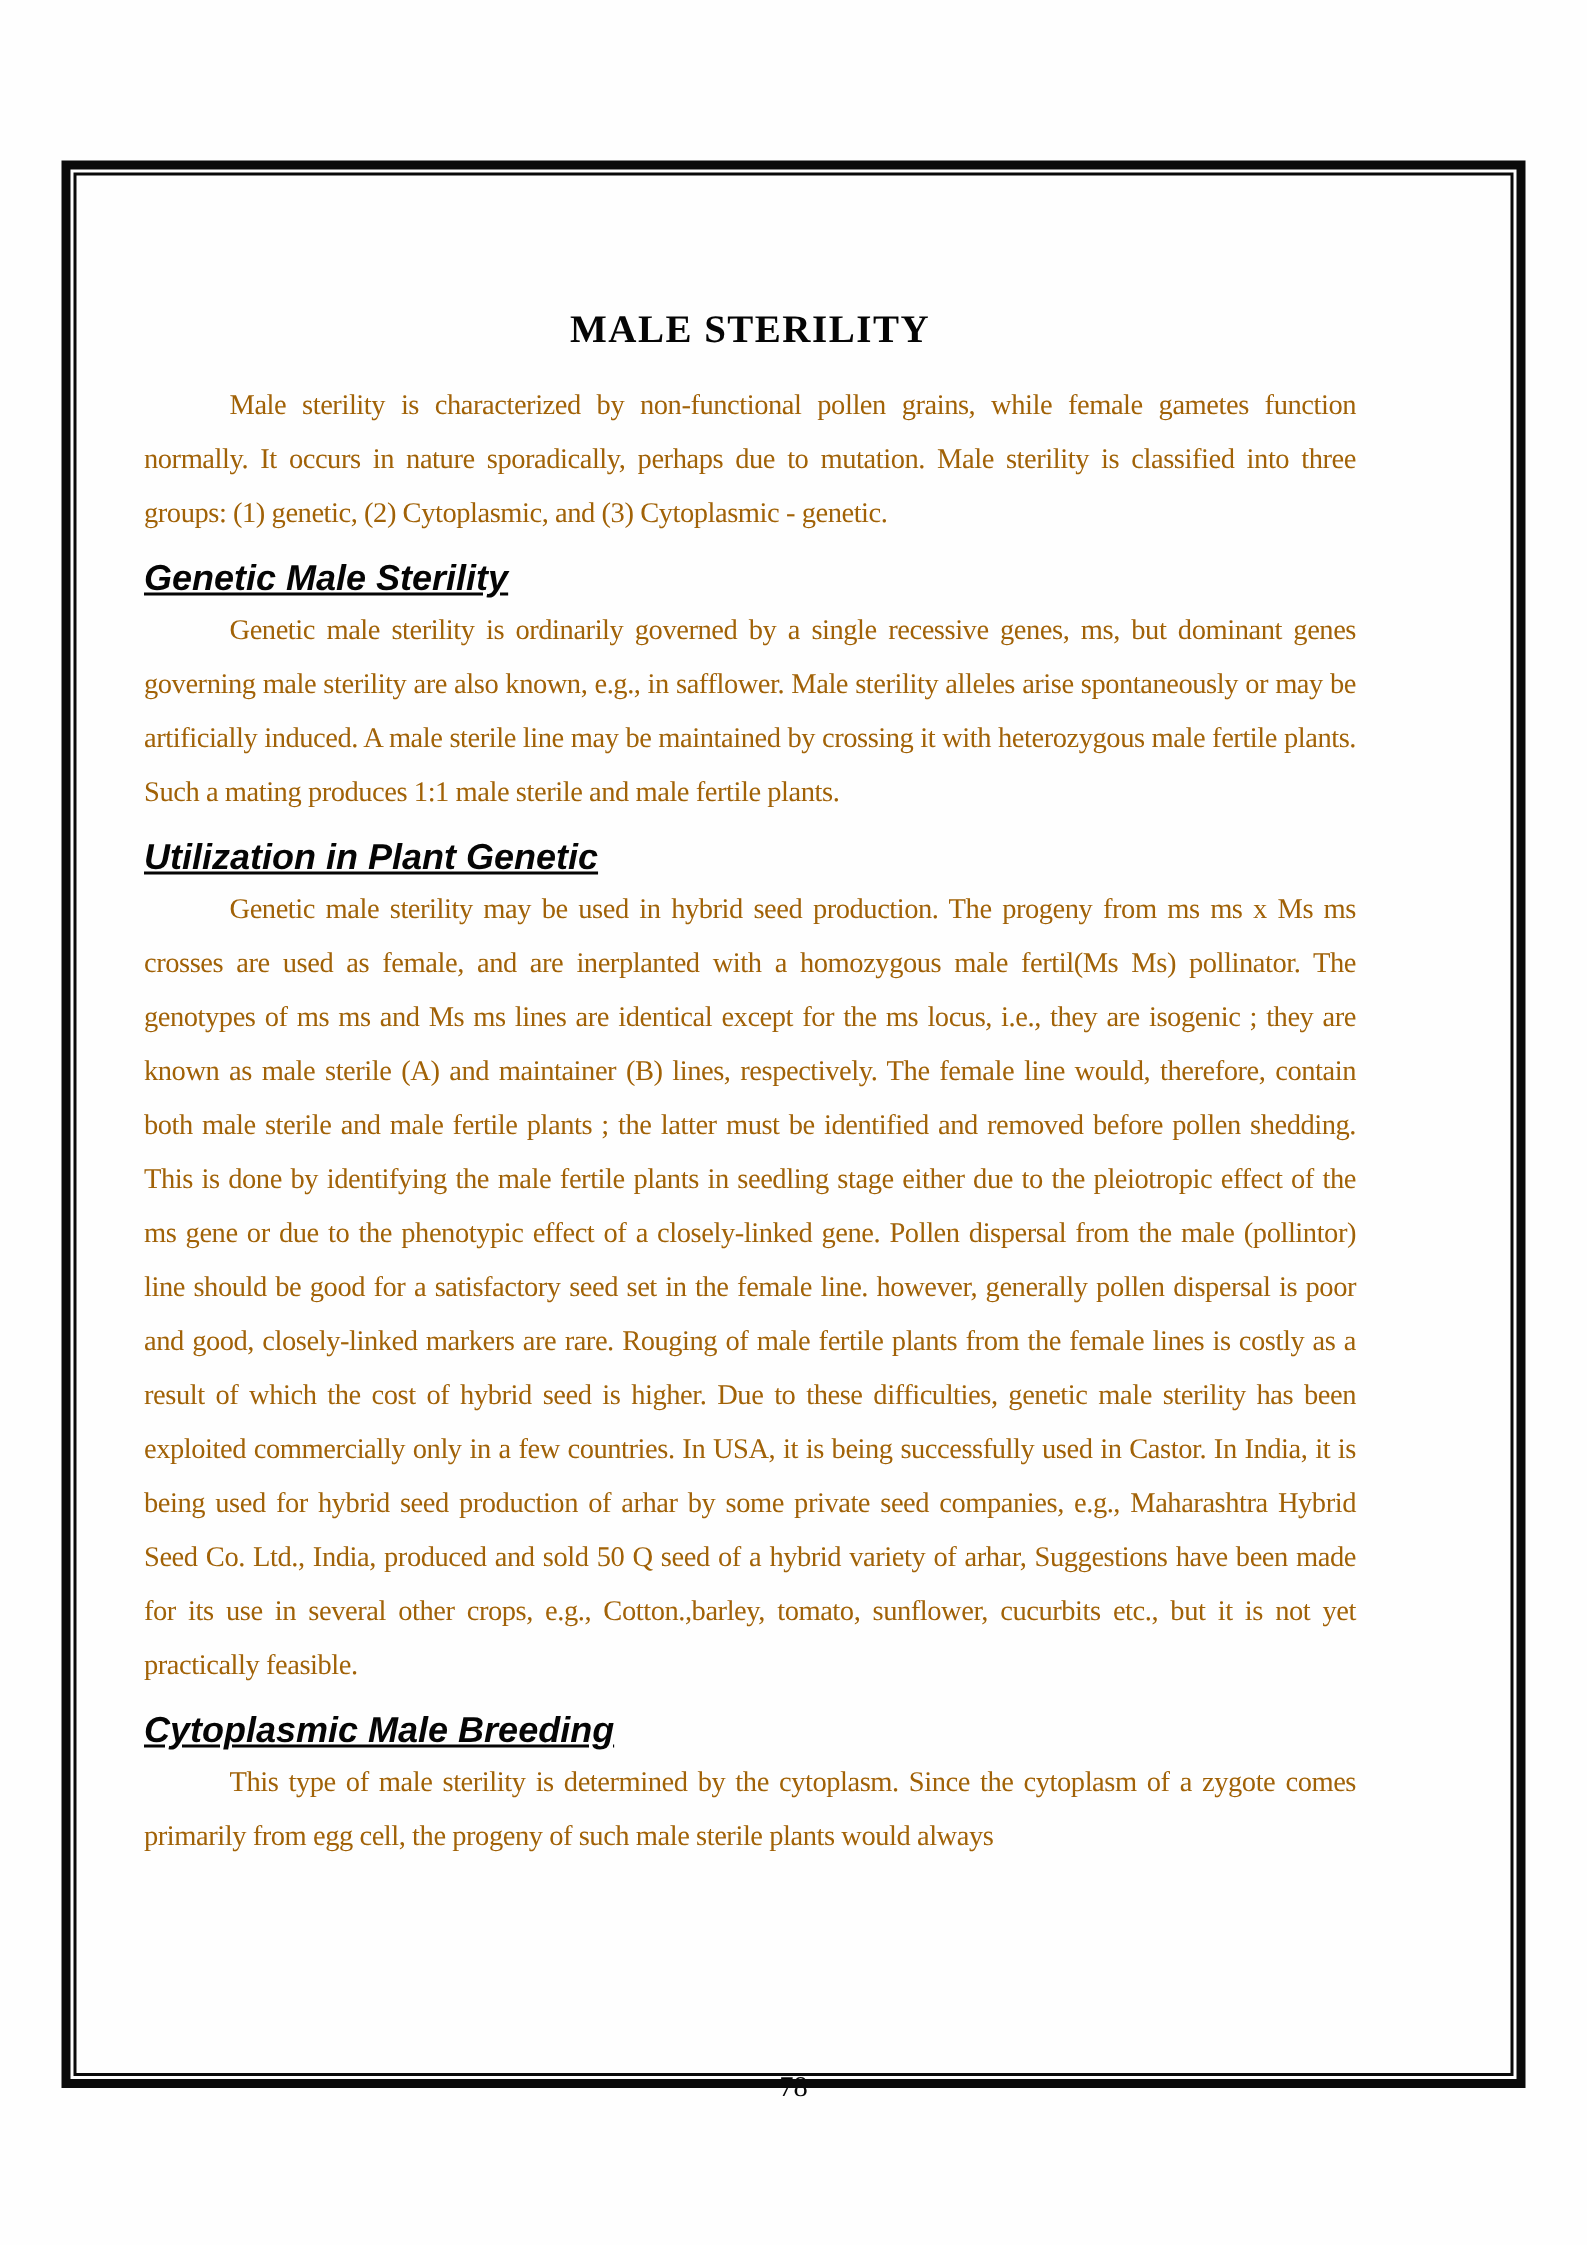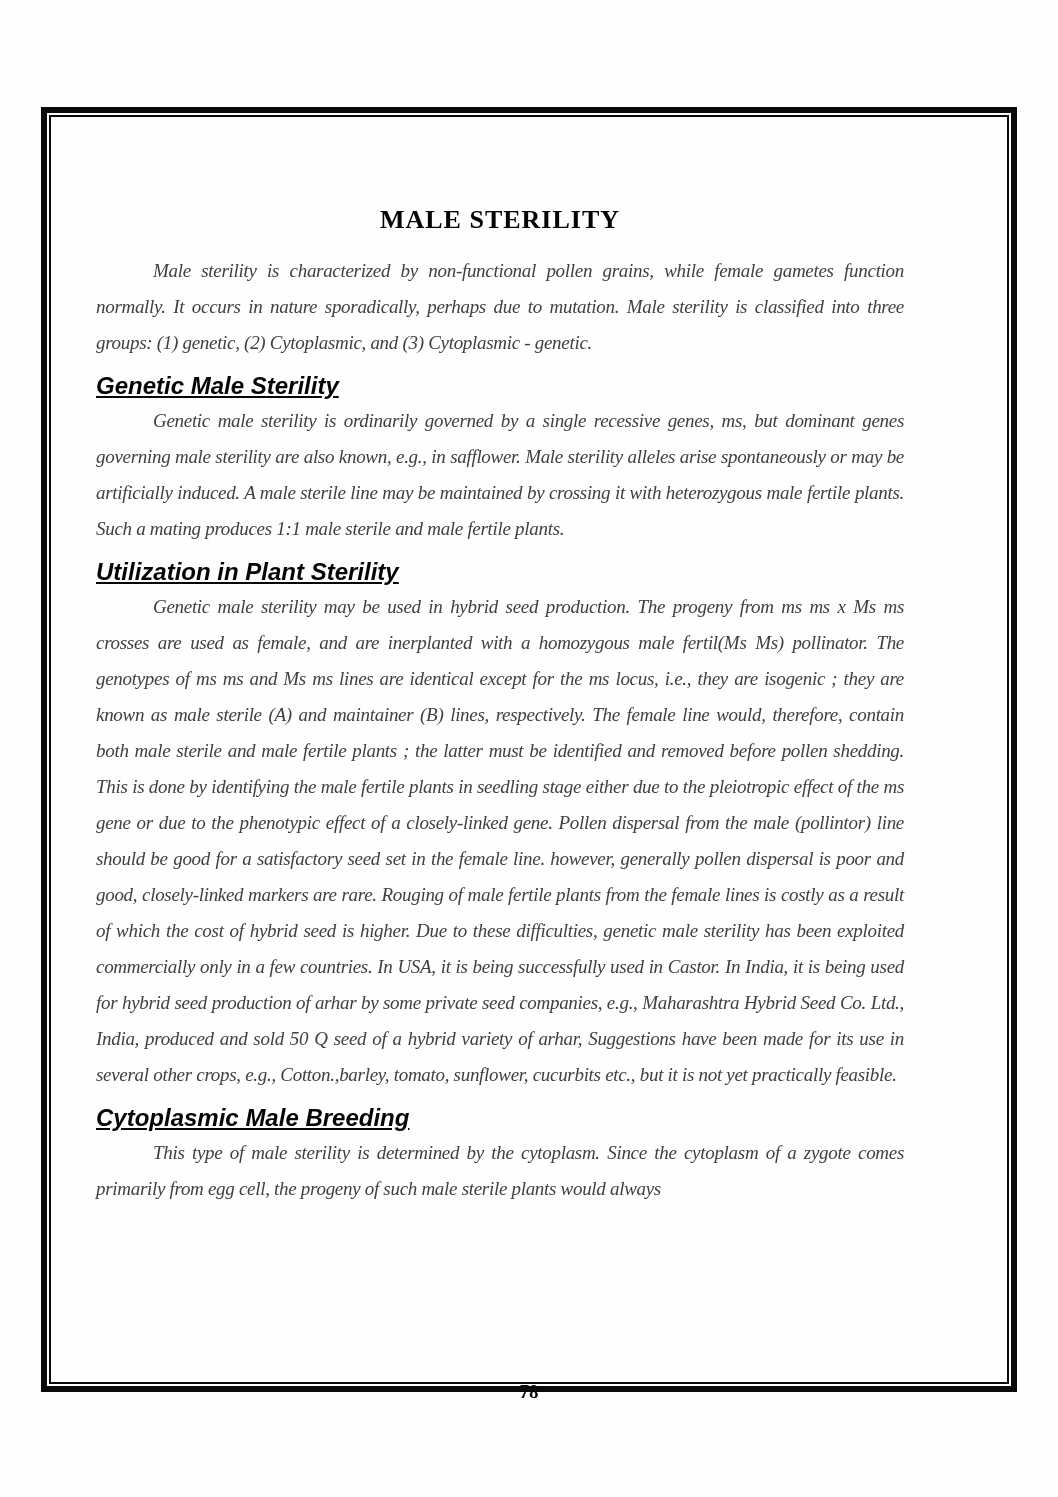--- a/index.html
+++ b/index.html
@@ -56,22 +56,21 @@
     letter-spacing: 1px;
     color: #050505;
   }
   .body-text {
     margin: 0;
     font-size: 19px;
     line-height: 36px;
     letter-spacing: -0.3px;
     text-align: justify;
     text-indent: 57px;
-    color: #404040;
-    font-style: italic;
+    color: #a16207;
   }
   h2.section-heading {
     margin: 10px 0 2px 0;
     font-family: "Liberation Sans", sans-serif;
     font-weight: bold;
     font-style: italic;
     font-size: 24px;
     line-height: 30px;
     color: #050505;
     text-decoration: underline;
@@ -79,21 +78,20 @@
   .page-number {
     position: absolute;
     left: 0;
     right: 0;
     top: 1381px;
     text-align: center;
     font-family: "Liberation Serif", serif;
     font-size: 19px;
     color: #080808;
     z-index: 1;
-    font-weight: bold;
   }
 </style>
 </head>
 <body>
 
 <div class="page">
 
   <div class="page-number">78</div>
 
   <div class="frame">
@@ -102,21 +100,21 @@
     <div class="content">
 
       <h1 class="doc-title">MALE STERILITY</h1>
 
       <p class="body-text">Male sterility is characterized by non-functional pollen grains, while female gametes function normally. It occurs in nature sporadically, perhaps due to mutation. Male sterility is classified into three groups: (1) genetic, (2) Cytoplasmic, and (3) Cytoplasmic - genetic.</p>
 
       <h2 class="section-heading">Genetic Male Sterility</h2>
 
       <p class="body-text">Genetic male sterility is ordinarily governed by a single recessive genes, ms, but dominant genes governing male sterility are also known, e.g., in safflower. Male sterility alleles arise spontaneously or may be artificially induced. A male sterile line may be maintained by crossing it with heterozygous male fertile plants. Such a mating produces 1:1 male sterile and male fertile plants.</p>
 
-      <h2 class="section-heading">Utilization in Plant Sterility</h2>
+      <h2 class="section-heading">Utilization in Plant Genetic</h2>
 
       <p class="body-text">Genetic male sterility may be used in hybrid seed production. The progeny from ms ms x Ms ms crosses are used as female, and are inerplanted with a homozygous male fertil(Ms Ms) pollinator. The genotypes of ms ms and Ms ms lines are identical except for the ms locus, i.e., they are isogenic ; they are known as male sterile (A) and maintainer (B) lines, respectively. The female line would, therefore, contain both male sterile and male fertile plants ; the latter must be identified and removed before pollen shedding. This is done by identifying the male fertile plants in seedling stage either due to the pleiotropic effect of the ms gene or due to the phenotypic effect of a closely-linked gene. Pollen dispersal from the male (pollintor) line should be good for a satisfactory seed set in the female line. however, generally pollen dispersal is poor and good, closely-linked markers are rare. Rouging of male fertile plants from the female lines is costly as a result of which the cost of hybrid seed is higher. Due to these difficulties, genetic male sterility has been exploited commercially only in a few countries. In USA, it is being successfully used in Castor. In India, it is being used for hybrid seed production of arhar by some private seed companies, e.g., Maharashtra Hybrid Seed Co. Ltd., India, produced and sold 50 Q seed of a hybrid variety of arhar, Suggestions have been made for its use in several other crops, e.g., Cotton.,barley, tomato, sunflower, cucurbits etc., but it is not yet practically feasible.</p>
 
       <h2 class="section-heading">Cytoplasmic Male Breeding</h2>
 
       <p class="body-text">This type of male sterility is determined by the cytoplasm. Since the cytoplasm of a zygote comes primarily from egg cell, the progeny of such male sterile plants would always</p>
 
     </div>
   </div>
 

